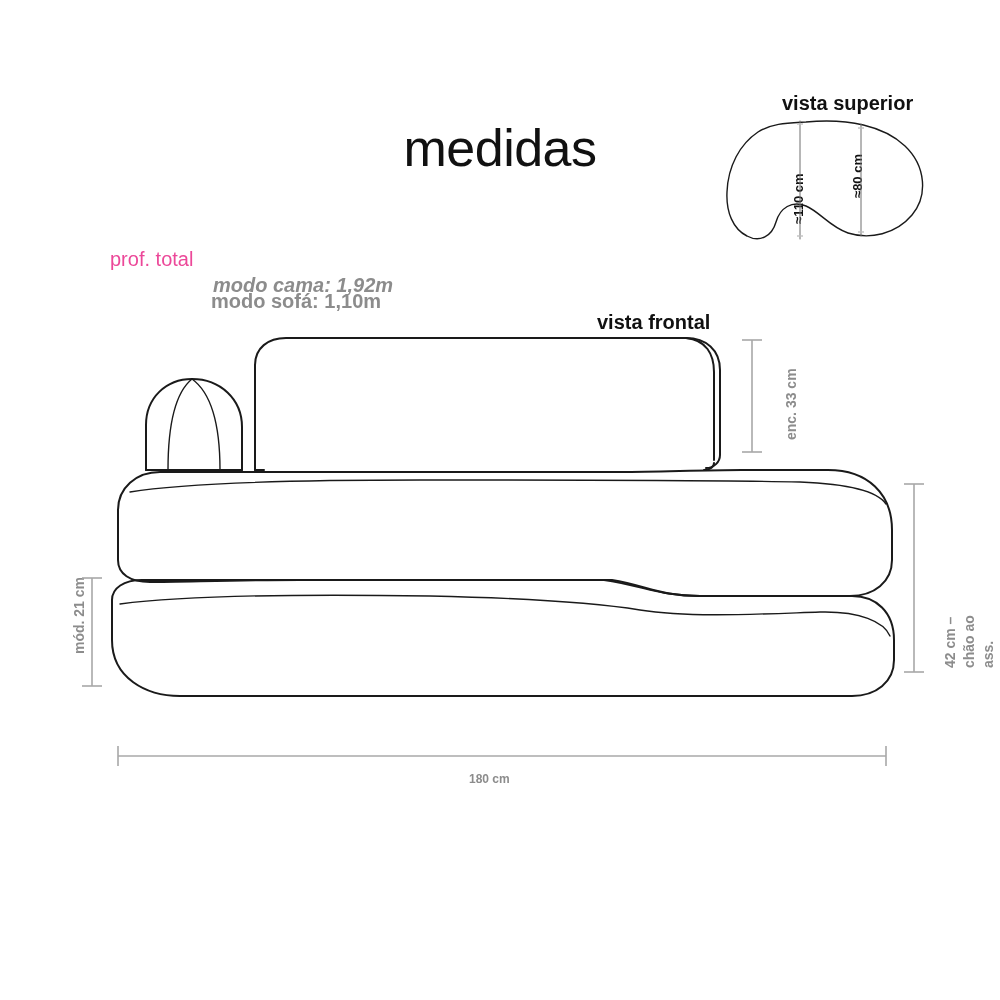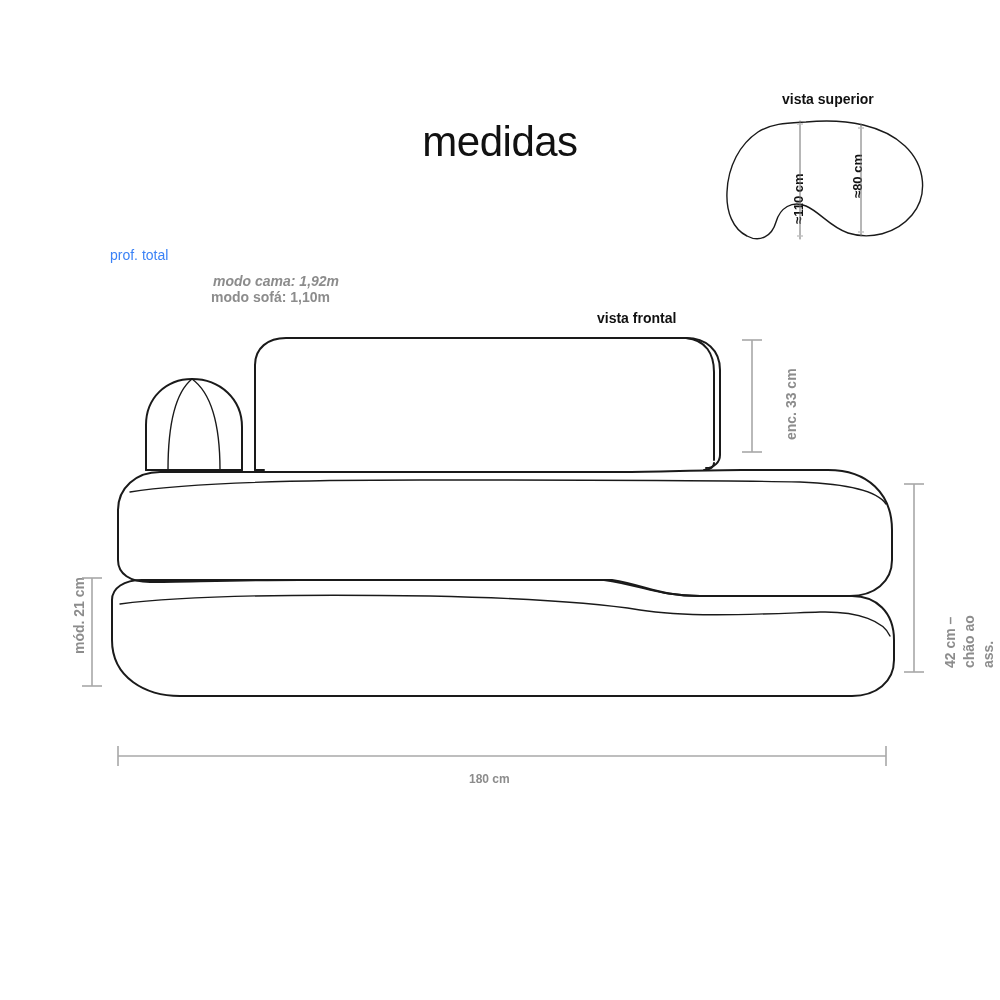--- a/index.html
+++ b/index.html
@@ -20,33 +20,33 @@
     left: 0; top: 0;
     width: 1000px;
     height: 1000px;
   }
   .title {
     position: absolute;
     left: 0;
     top: 118px;
     width: 1000px;
     text-align: center;
-    font-size: 42px;
+    font-size: 52px;
     font-weight: 400;
     letter-spacing: -0.5px;
     color: #111111;
   }
   .lbl {
     position: absolute;
-    font-size: 14px;
+    font-size: 20px;
     line-height: 1.35;
     white-space: pre-line;
   }
   .lbl-gray {
-    color: #3b82f6;
+    color: #ec4899;
   }
   .lbl-dark {
     color: #111111;
     font-weight: bold;
   }
   .lbl-bold-gray {
     color: #8c8c8c;
     font-weight: bold;
   }
   .rot-90 {

